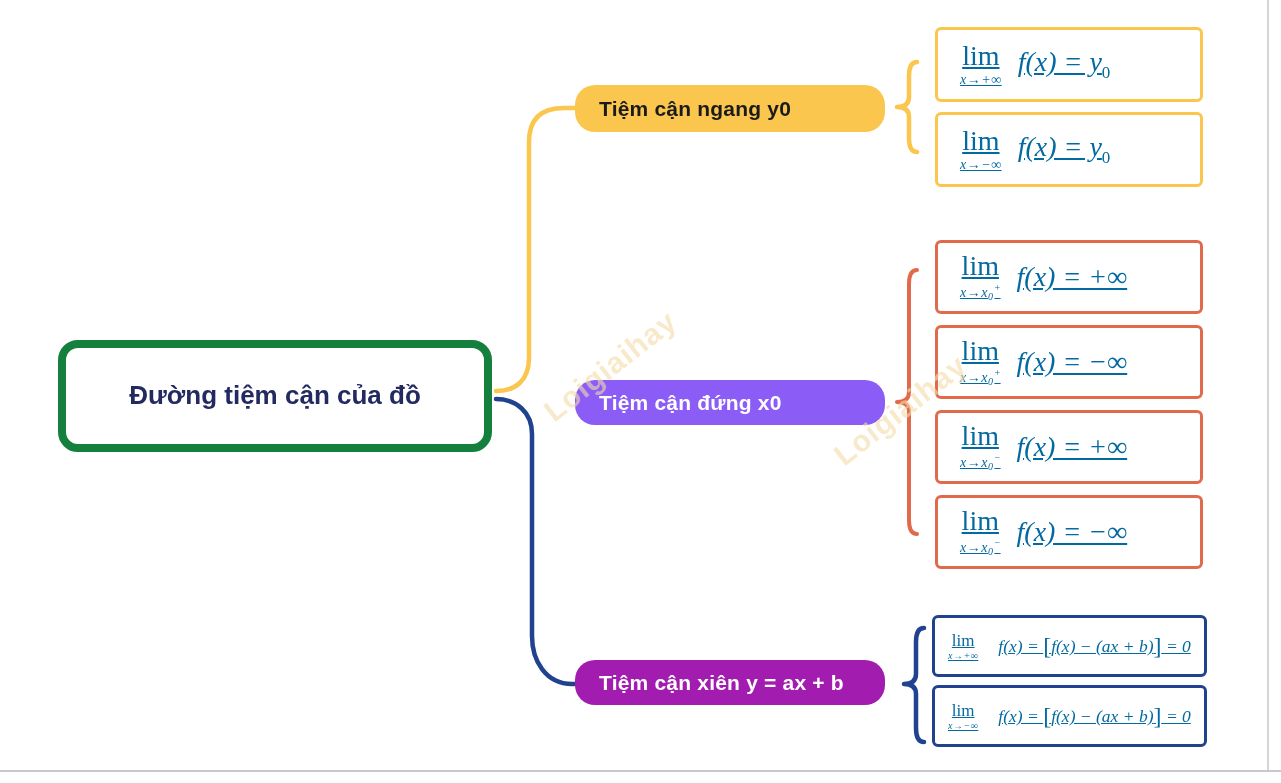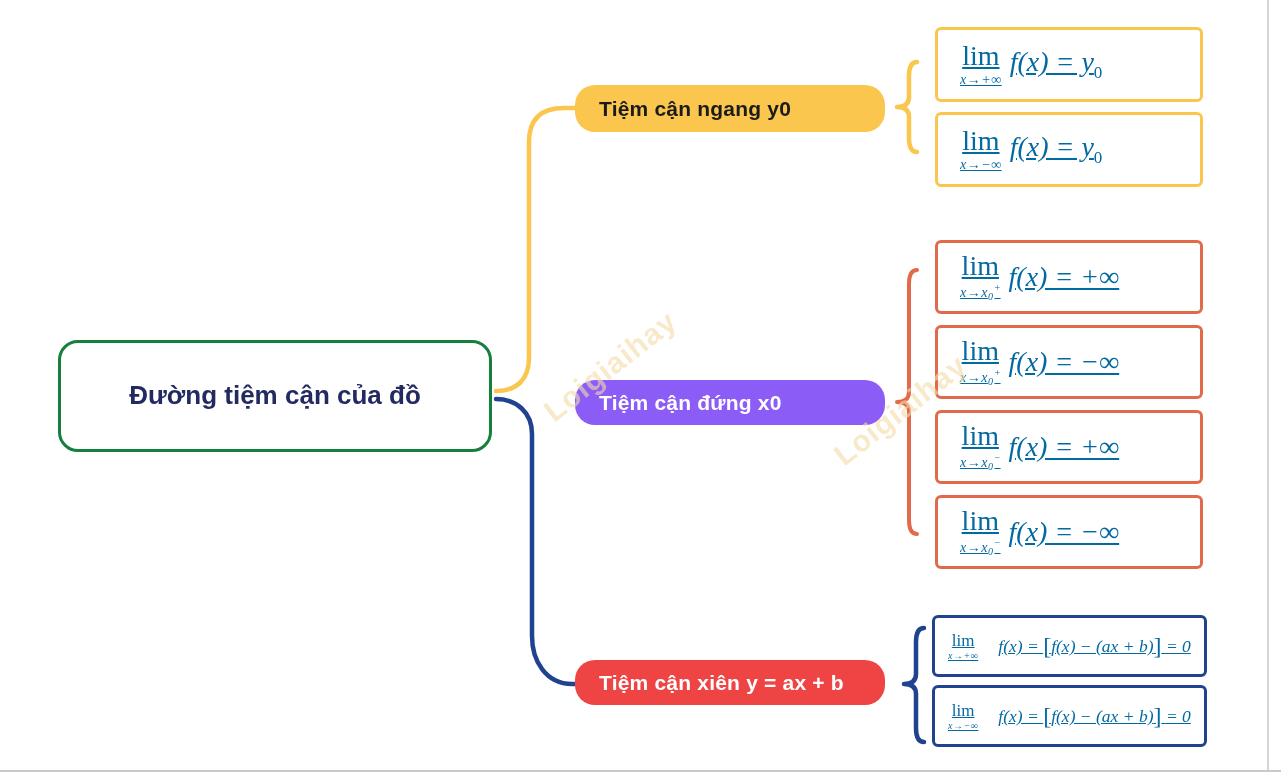--- a/index.html
+++ b/index.html
@@ -8,49 +8,49 @@
     font-family:"Liberation Sans","DejaVu Sans",sans-serif;
   }
   svg.connectors{position:absolute;left:0;top:0;width:1281px;height:783px;z-index:1;}
   svg.connectors path{fill:none;stroke-linecap:round;stroke-linejoin:round;}
   .c-yellow{stroke:#FBC64E;stroke-width:4.5;}
   .c-red{stroke:#E26A4C;stroke-width:4;}
   .c-blue{stroke:#21438F;stroke-width:4.5;}
 
   .central{
     position:absolute;left:58px;top:340px;width:434px;height:112px;box-sizing:border-box;
-    border:3px solid #15803d;border-radius:20px;background:#fff;z-index:2;
+    border:8px solid #15803d;border-radius:20px;background:#fff;z-index:2;
     display:flex;flex-direction:column;align-items:center;justify-content:center;
     color:#232A60;font-size:26px;font-weight:700;line-height:1.45;text-align:center;
   }
 
   .label{
     position:absolute;left:575px;width:310px;box-sizing:border-box;z-index:2;
     display:flex;align-items:center;padding-left:24px;border-radius:20px;
     font-size:21px;font-weight:600;letter-spacing:.2px;white-space:nowrap;
   }
   .l-yellow{top:85px;height:47px;background:#FBC64E;color:#1b1b1b;}
   .l-red{top:380px;height:45px;background:#8b5cf6;color:#ffffff;}
-  .l-blue{top:660px;height:45px;background:#ef4444;color:#ffffff;}
+  .l-blue{top:660px;height:45px;background:#a21caf;color:#ffffff;}
 
   .fbox{
     position:absolute;background:#fff;border-radius:6px;box-sizing:border-box;z-index:2;
     display:flex;align-items:center;color:#0369a1;
     font-family:"Liberation Serif","DejaVu Serif",serif;white-space:nowrap;text-decoration:underline;
   }
   .fb-y{left:935px;width:268px;height:75px;border:3px solid #FBC64E;padding-left:22px;}
   .fb-r{left:935px;width:268px;height:74px;border:3px solid #E26A4C;padding-left:22px;}
   .fb-b{left:932px;width:275px;height:62px;border:3px solid #21438F;padding-left:13px;}
 
   .lim{display:inline-flex;flex-direction:column;align-items:center;line-height:1;}
   .limw{font-size:28px;}
   .lims{font-size:14px;font-style:italic;margin-top:3px;letter-spacing:.5px;}
   .lims sub{font-size:10px;font-style:italic;vertical-align:-3px;}
   .lims sup{font-size:10px;font-style:normal;vertical-align:6px;margin-left:1px;}
-  .expr{font-style:italic;font-size:28px;margin-left:8px;line-height:1;}
+  .expr{font-style:italic;font-size:28px;margin-left:16px;line-height:1;}
   .expr .esub{font-size:17px;font-style:normal;vertical-align:-7px;}
 
   .fb-b .limw{font-size:17px;}
   .fb-b .lims{font-size:10px;margin-top:2px;}
   .fb-b .expr{font-size:17.5px;margin-left:20px;}
   .fb-b .bracket{font-style:normal;font-size:24px;vertical-align:-2px;font-weight:400;}
 
   .wm{
     position:absolute;z-index:3;font-weight:700;font-size:30px;letter-spacing:1px;
     color:#F3DCA8;opacity:.6;transform:rotate(-38deg);transform-origin:left center;

